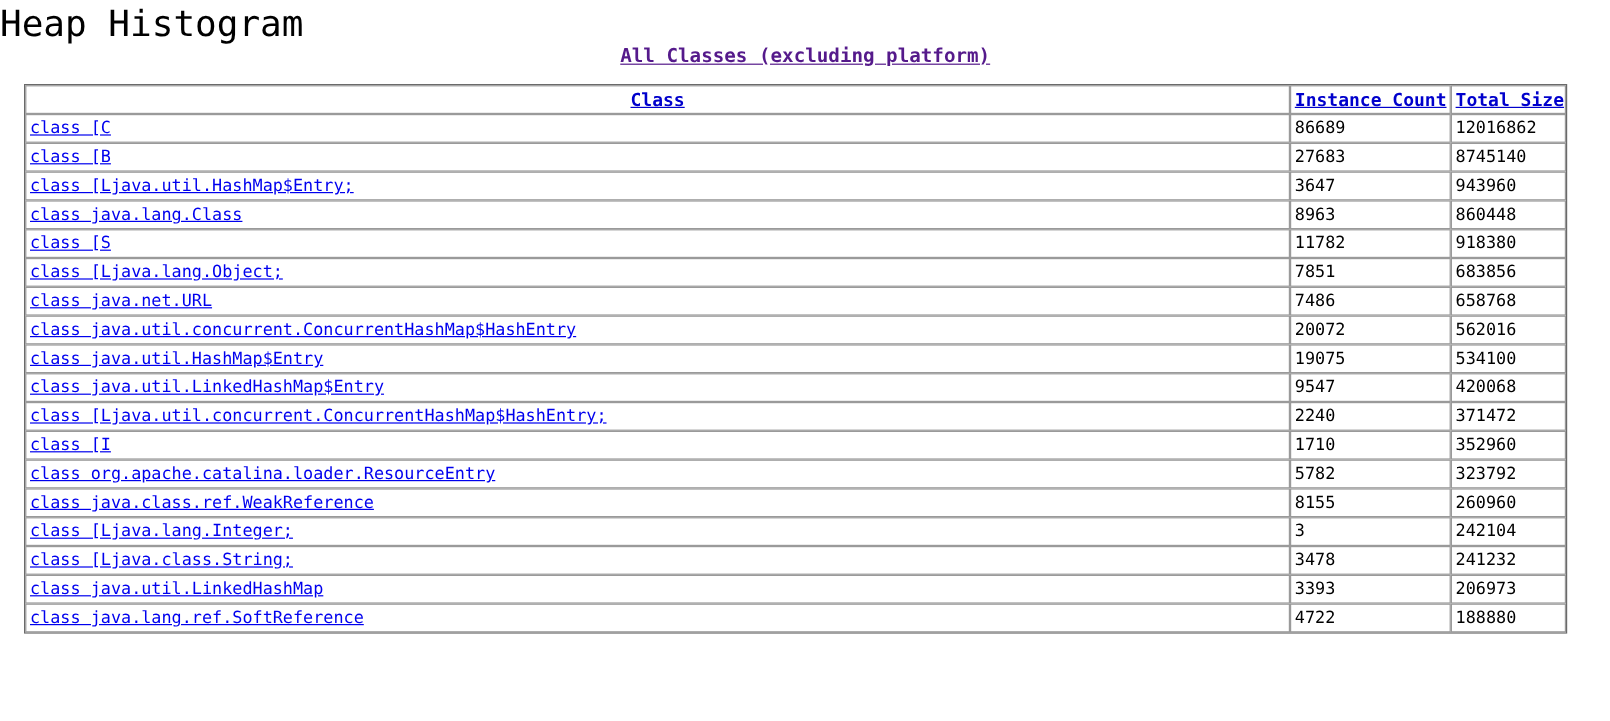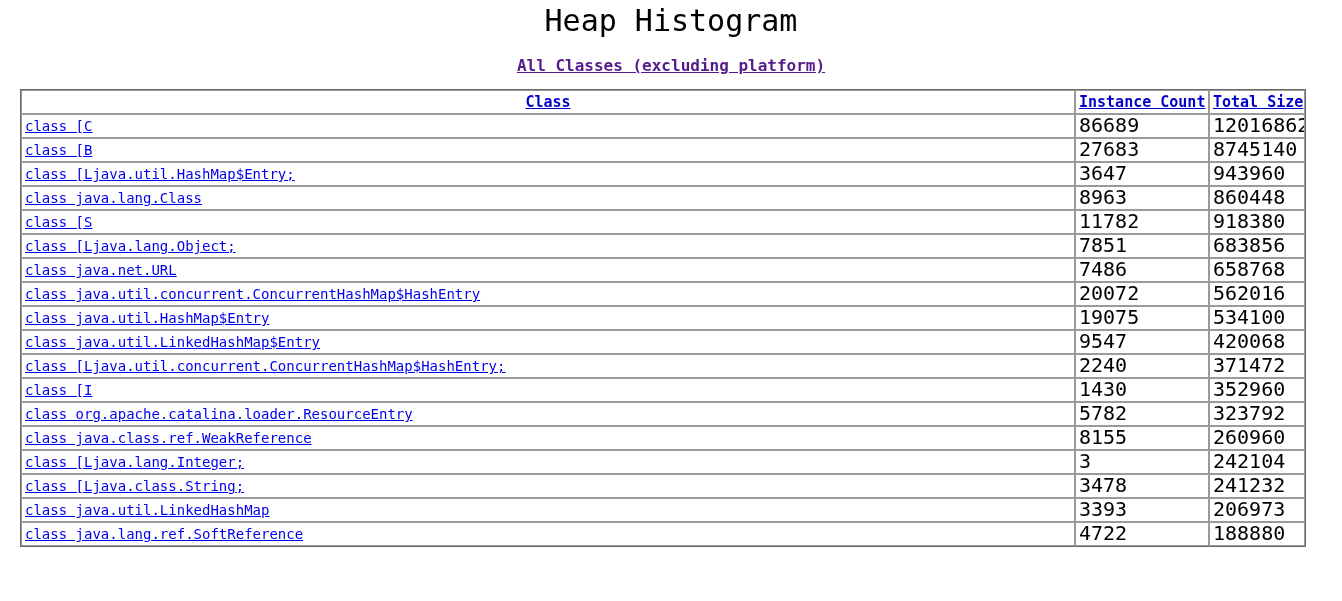--- a/index.html
+++ b/index.html
@@ -9,34 +9,33 @@
   }
   body {
     width: 1342px;
     height: 601px;
     overflow: hidden;
     font-family: "DejaVu Sans Mono", "Liberation Mono", monospace;
     color: #000000;
   }
 
   .page-title {
-    text-align: center;
+    text-align: left;
     font-family: "DejaVu Sans Mono", "Liberation Mono", monospace;
     font-size: 30px;
     font-weight: normal;
     letter-spacing: 0px;
     margin: 0;
     padding-top: 4px;
     line-height: 34px;
     color: #000000;
   }
 
   .subtitle-wrap {
     text-align: center;
-    margin-top: 19px;
     margin-bottom: 0;
     line-height: 18px;
   }
 
   .visited-link {
     font-family: "DejaVu Sans Mono", "Liberation Mono", monospace;
     font-size: 16px;
     font-weight: bold;
     color: #551a8b;
     text-decoration: underline;
@@ -96,21 +95,21 @@
     font-family: "DejaVu Sans Mono", "Liberation Mono", monospace;
     font-size: 14px;
     color: #0000ee;
     text-decoration: underline;
     cursor: pointer;
     white-space: pre;
   }
 
   .num {
     color: #000000;
-    font-size: 20px;
+    font-size: 14px;
     white-space: pre;
   }
 </style>
 </head>
 <body>
 
 <h1 class="page-title">Heap Histogram</h1>
 
 <div class="subtitle-wrap">
   <a class="visited-link">All Classes (excluding platform)</a>
@@ -187,21 +186,21 @@
           <td><span class="num">9547</span></td>
           <td><span class="num">420068</span></td>
         </tr>
         <tr>
           <td><a class="cell-link">class [Ljava.util.concurrent.ConcurrentHashMap$HashEntry;</a></td>
           <td><span class="num">2240</span></td>
           <td><span class="num">371472</span></td>
         </tr>
         <tr>
           <td><a class="cell-link">class [I</a></td>
-          <td><span class="num">1430</span></td>
+          <td><span class="num">1710</span></td>
           <td><span class="num">352960</span></td>
         </tr>
         <tr>
           <td><a class="cell-link">class org.apache.catalina.loader.ResourceEntry</a></td>
           <td><span class="num">5782</span></td>
           <td><span class="num">323792</span></td>
         </tr>
         <tr>
           <td><a class="cell-link">class java.class.ref.WeakReference</a></td>
           <td><span class="num">8155</span></td>

